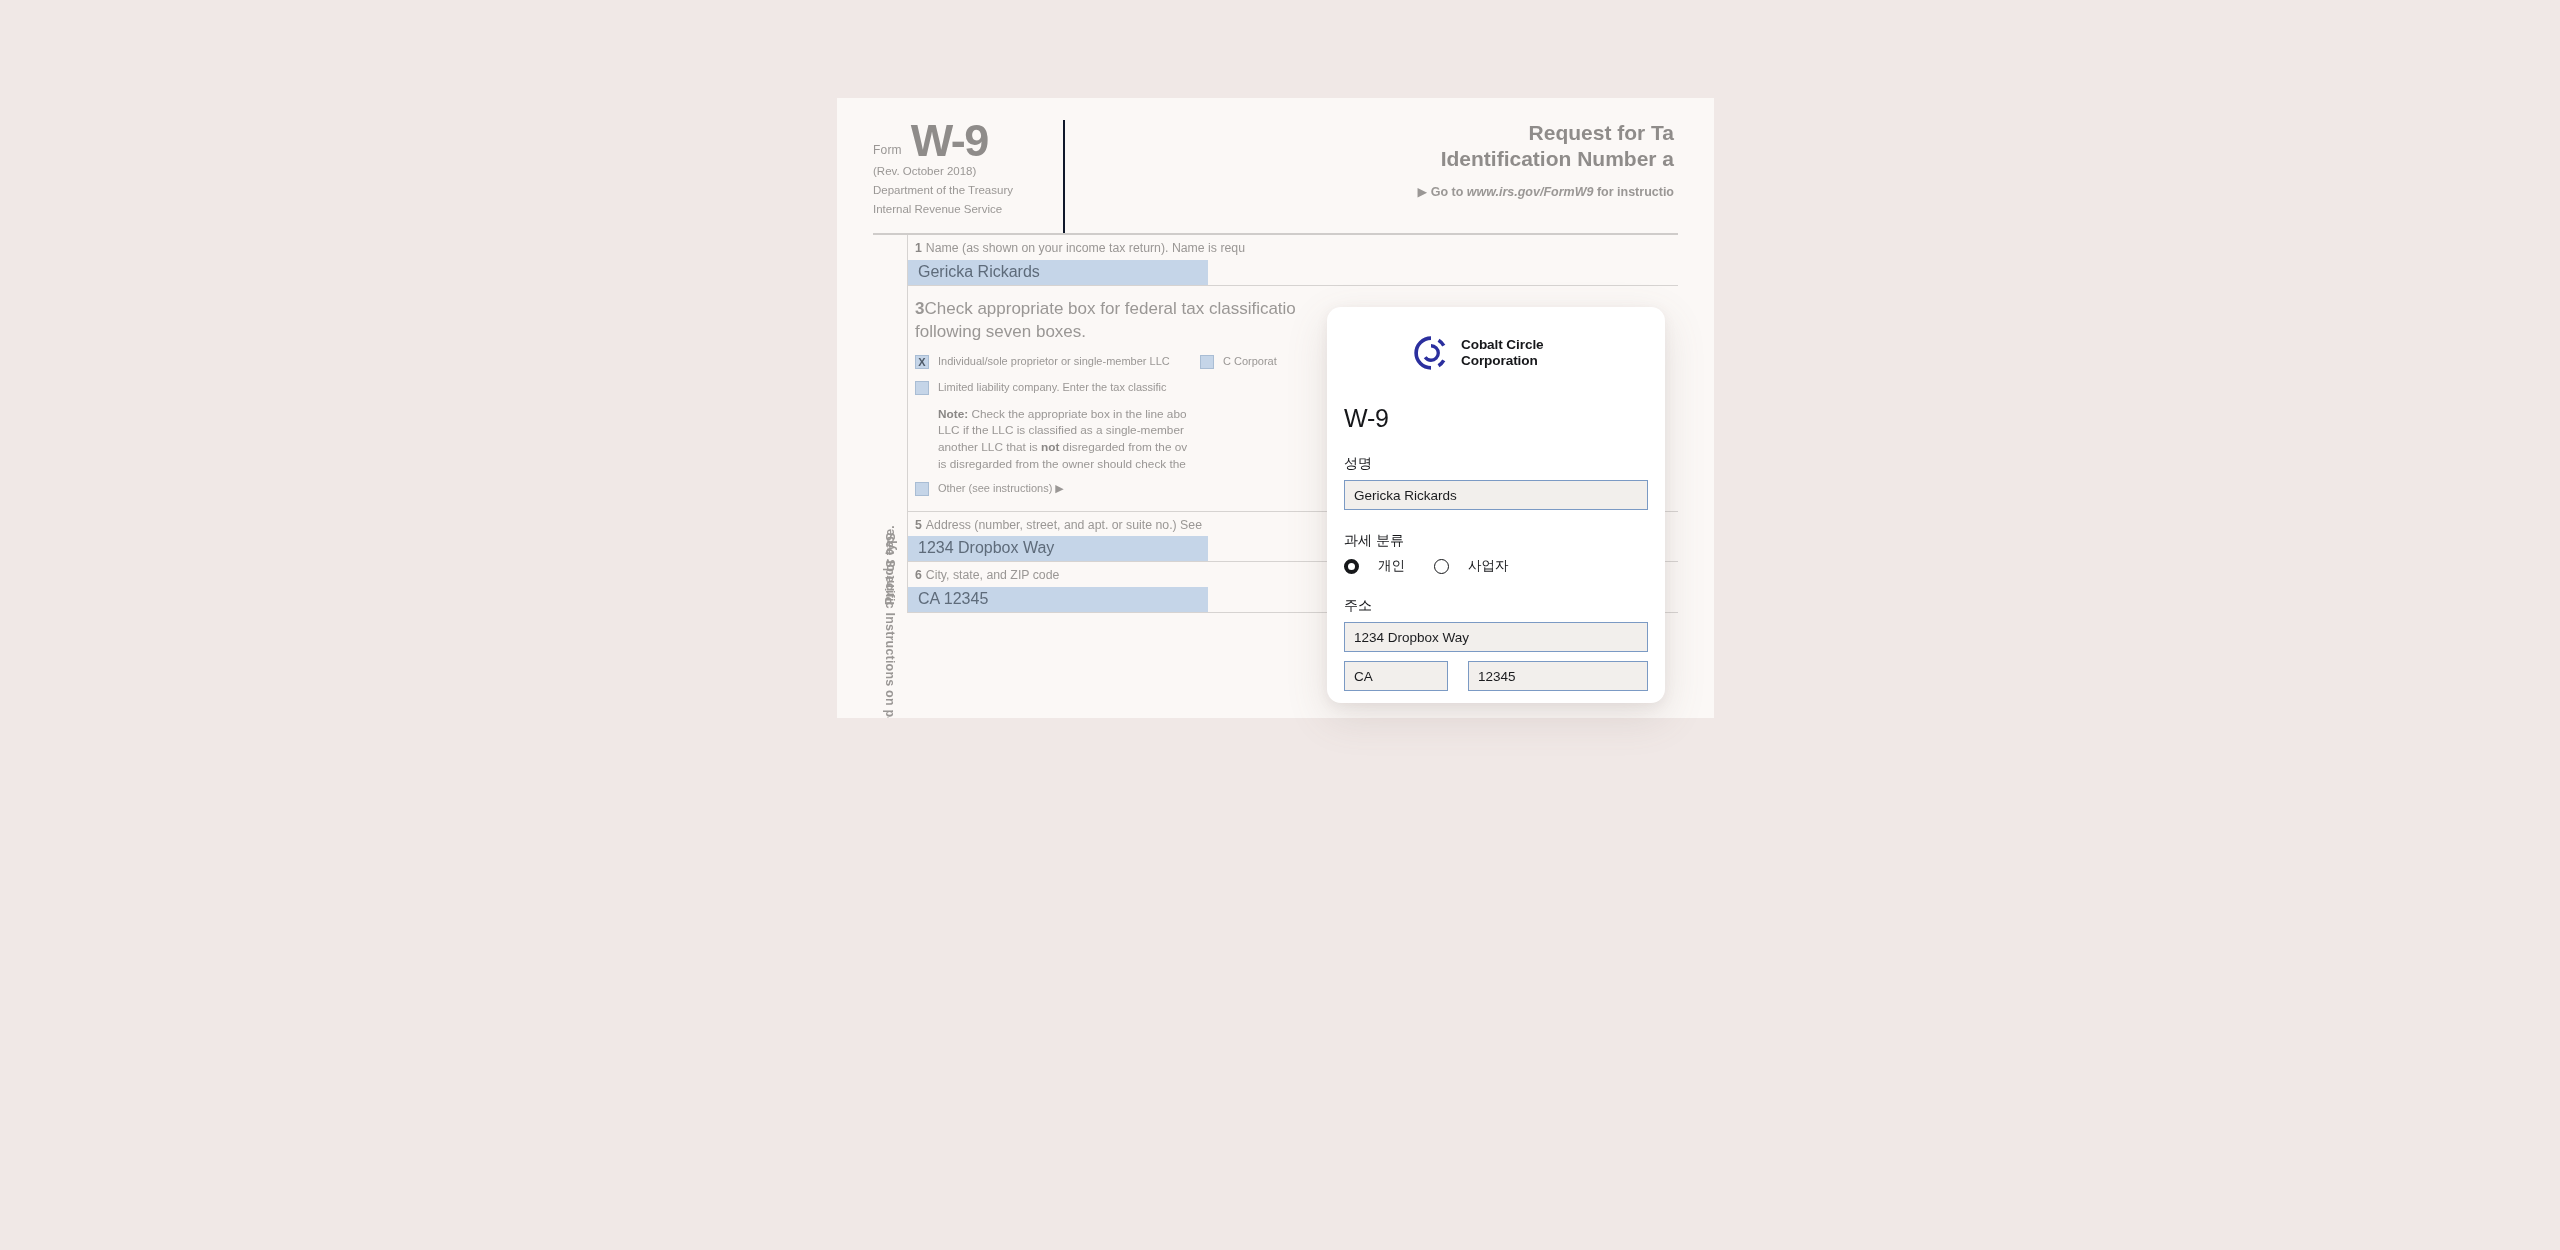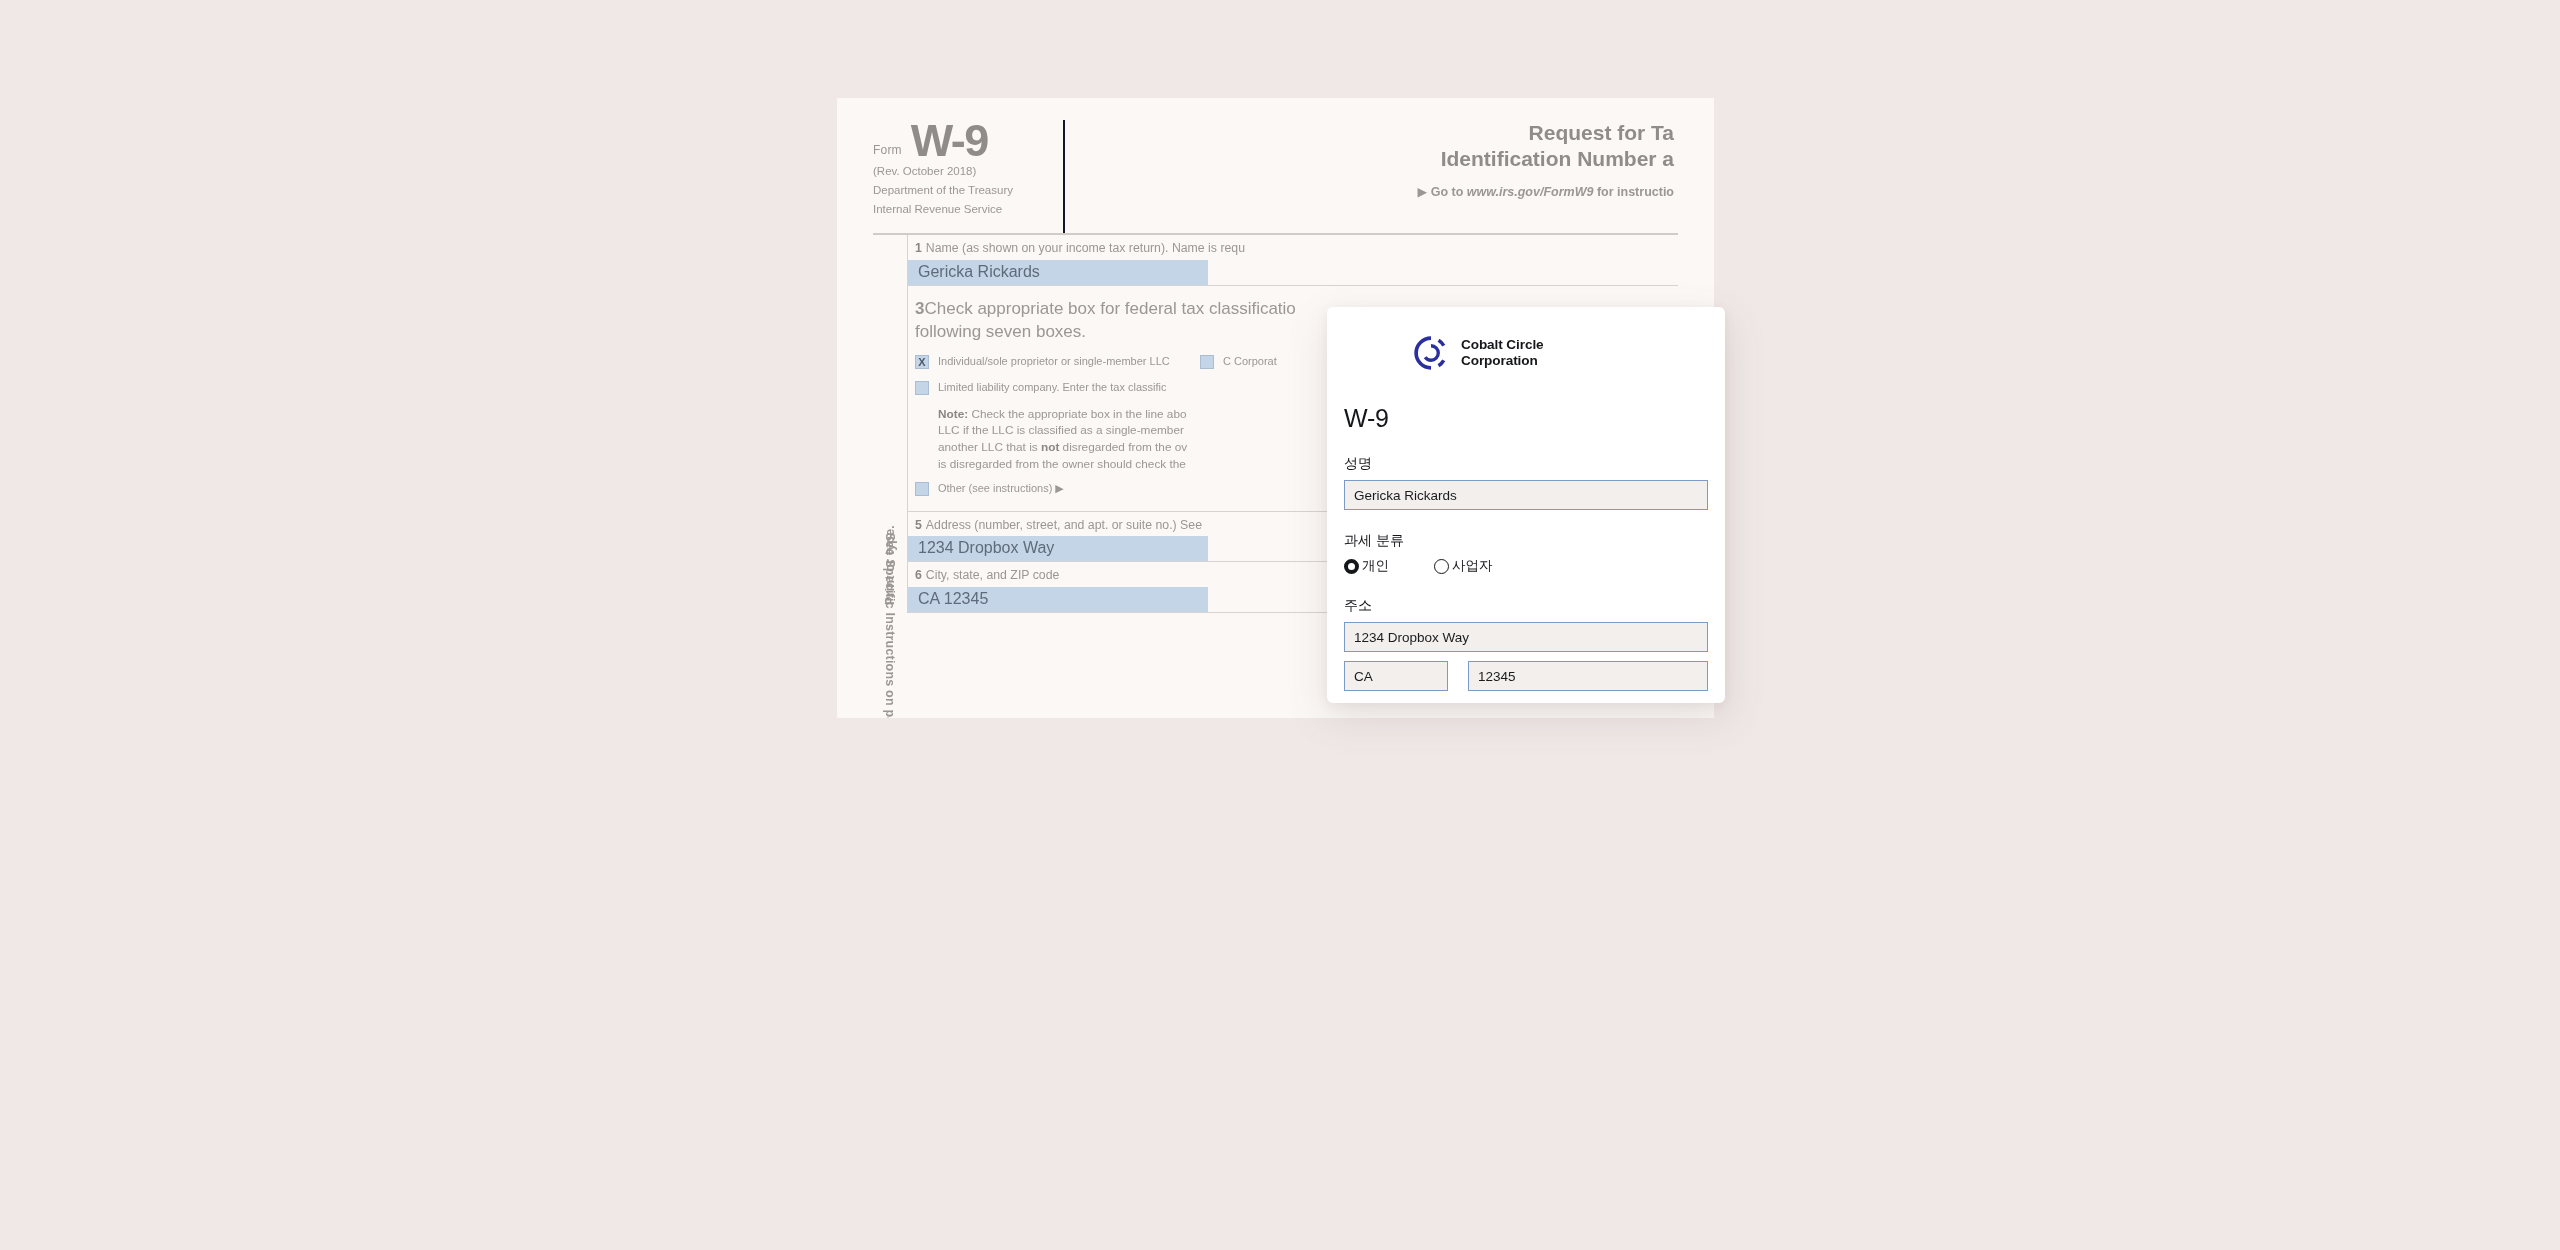--- a/index.html
+++ b/index.html
@@ -179,24 +179,24 @@
     margin: 2px 0 8px 23px;
     white-space: nowrap;
   }
   .w9-note b { color: #8A8785; }
 
   
   .panel {
     position: absolute;
     left: 1327px;
     top: 307px;
-    width: 398px;
+    width: 338px;
     height: 396px;
     background: #FFFFFF;
-    border-radius: 6px;
+    border-radius: 14px;
     box-shadow: 0 14px 42px rgba(120, 100, 95, .16),
                 0 3px 12px rgba(120, 100, 95, .09);
     overflow: hidden;
     padding: 0 17px;
     box-sizing: border-box;
   }
 
   .brand {
     display: flex;
     align-items: center;
@@ -250,21 +250,21 @@
   .inp-row .inp:last-child  { flex: 1; }
 
   .radio-row {
     display: flex;
     align-items: center;
     margin-top: 6px;
   }
   .radio-item {
     display: flex;
     align-items: center;
-    gap: 3px;
+    gap: 19px;
   }
   .radio-item:first-child { width: 90px; }
   .radio-dot {
     width: 15px;
     height: 15px;
     border-radius: 50%;
     border: 1.6px solid #16171A;
     box-sizing: border-box;
     flex-shrink: 0;
     position: relative;

